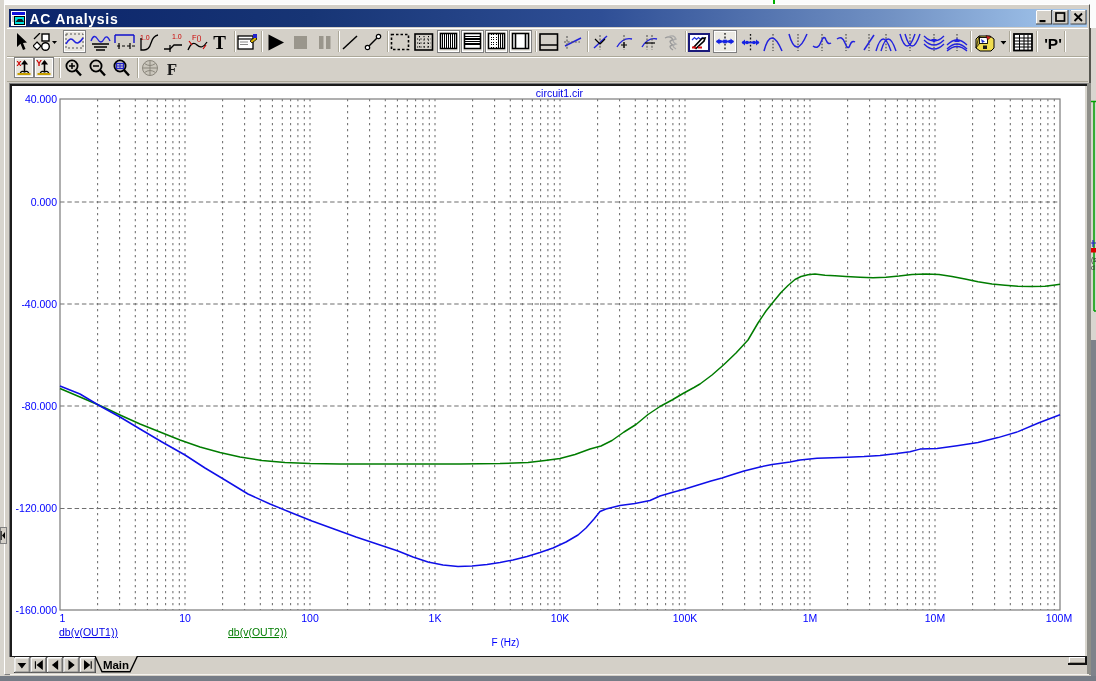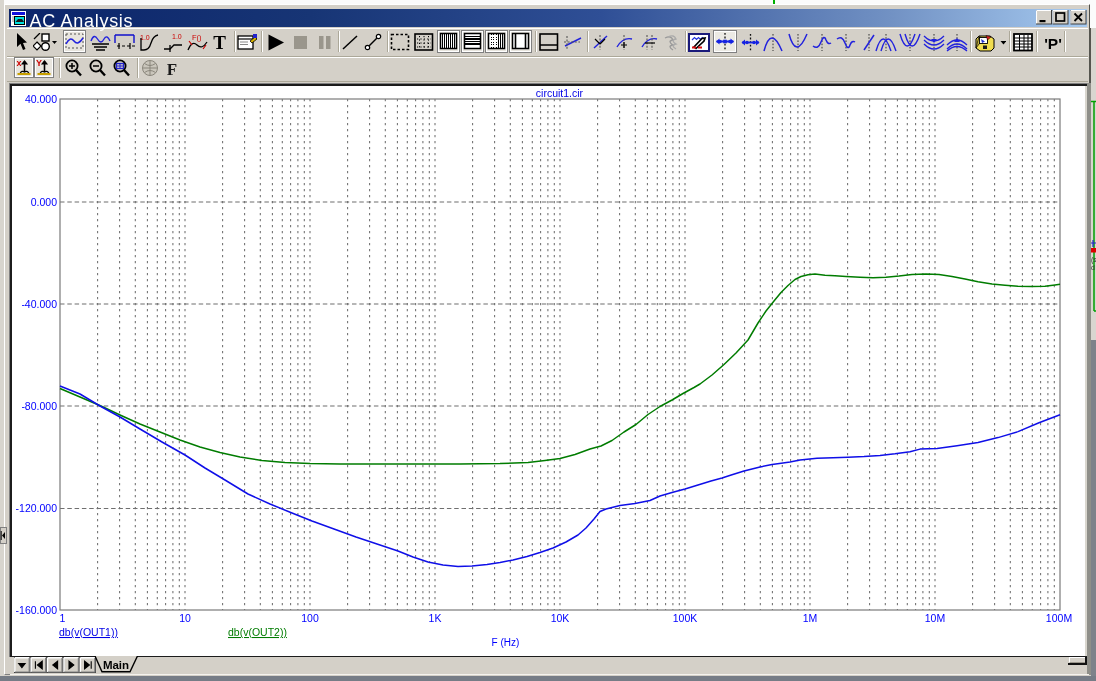--- a/index.html
+++ b/index.html
@@ -28,21 +28,21 @@
 
   <div class="abs" style="left:9px;top:9px;width:1078px;height:17.5px;
        background:linear-gradient(90deg,#0b246a 0%,#173575 28%,#2f4f96 55%,#7292c4 82%,#a6caf0 100%)"></div>
   <svg class="abs" style="left:11px;top:10.5px" width="15" height="15" viewBox="0 0 15 15">
     <rect x="0" y="0" width="15" height="15" fill="#fff"></rect>
     <rect x="1" y="1" width="13" height="3" fill="#1111dd"></rect>
     <rect x="3.5" y="5.5" width="10" height="8" fill="#00e0e0" stroke="#000" stroke-width="1"></rect>
     <path d="M4.5 11 l2.5 -3 h4 l2 3 z" fill="#1a1a1a"></path>
     <path d="M1.5 6 h1 M1.5 8 h1 M1.5 10 h1" stroke="#000" stroke-width="0.8"></path>
   </svg>
-  <div class="abs" style="left:29.5px;top:11.2px;font-size:18px;font-weight:normal;color:#ffffff;letter-spacing:0.7px">AC Analysis</div>
+  <div class="abs" style="left:29.5px;top:11.2px;font-size:14px;font-weight:bold;color:#ffffff;letter-spacing:0.7px">AC Analysis</div>
   <svg class="abs" style="left:1036px;top:10px" width="51" height="15" viewBox="0 0 51 15">
     <g>
       <rect x="0.5" y="0.5" width="15" height="13.5" fill="#d4d0c8" stroke="#404040"></rect>
       <path d="M0.5 0.5 h14.5 M0.5 0.5 v13" stroke="#ffffff" stroke-width="1.1"></path>
       <rect x="3.5" y="10" width="6" height="2.2" fill="#000"></rect>
     </g>
     <g transform="translate(16.5,0)">
       <rect x="0.5" y="0.5" width="15" height="13.5" fill="#d4d0c8" stroke="#404040"></rect>
       <path d="M0.5 0.5 h14.5 M0.5 0.5 v13" stroke="#ffffff" stroke-width="1.1"></path>
       <rect x="3.5" y="3" width="8.5" height="8" fill="none" stroke="#000" stroke-width="1.7"></rect>

